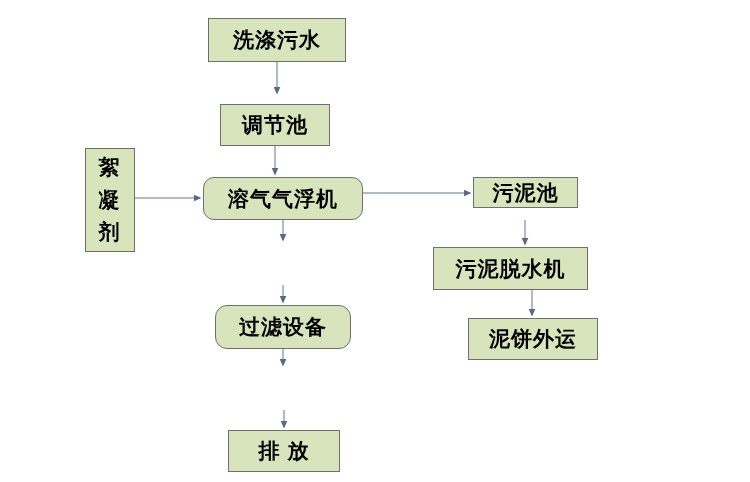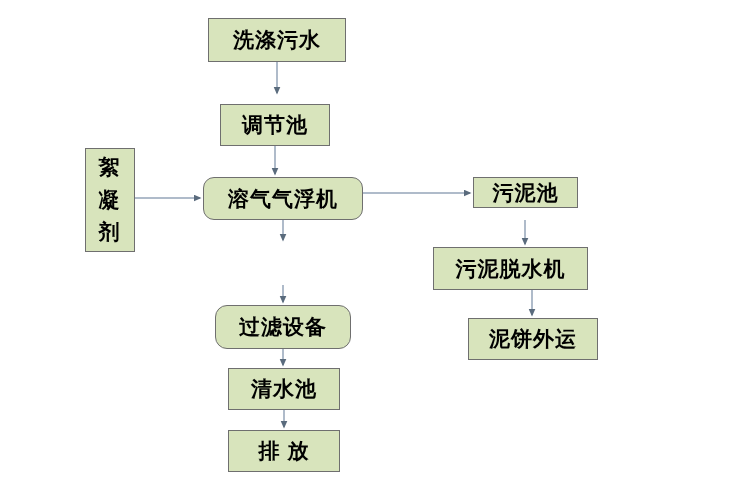--- a/index.html
+++ b/index.html
@@ -102,23 +102,20 @@
 
   <div class="node" id="n-sludge">
     <span>污泥池</span>
   </div>
 
 
   <div class="node" id="n-filter">
     <span>过滤设备</span>
   </div>
 
-  <div class="node" id="n-clean">
-    <span>清水池</span>
-  </div>
 
   <div class="node" id="n-discharge">
     <span>排  放</span>
   </div>
 
   <div class="node" id="n-dewatering">
     <span>污泥脱水机</span>
   </div>
 
   <div class="node" id="n-mudcake">

